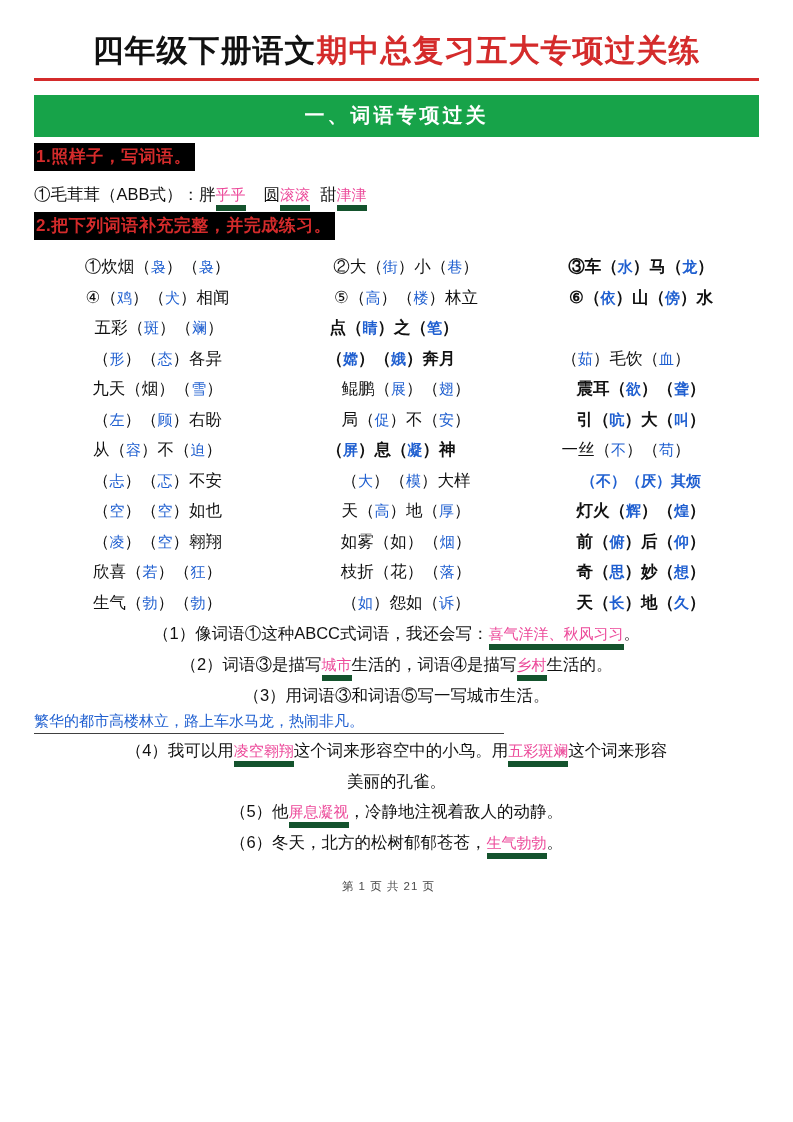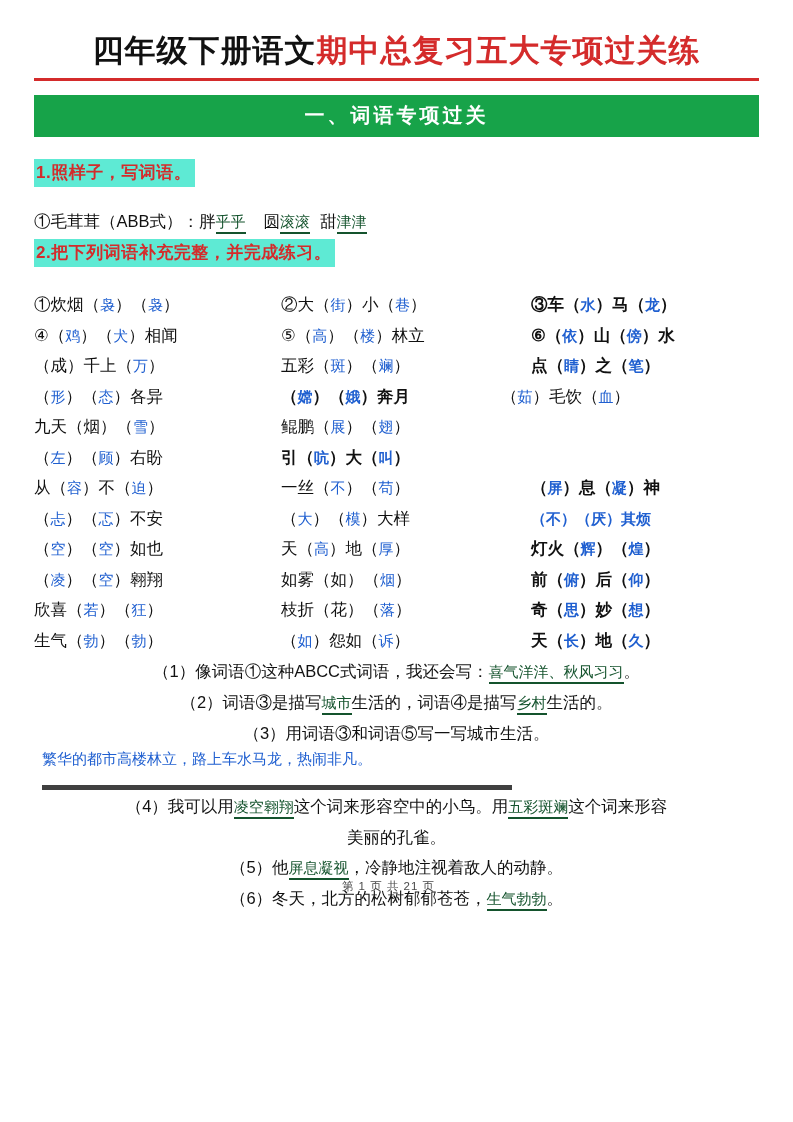--- a/index.html
+++ b/index.html
@@ -44,86 +44,87 @@
   }
   
   .section-bar {
     background: #17a349;
     color: #ffffff;
     font-size: 20px;
     font-weight: bold;
     text-align: center;
     padding: 7px 0 8px 0;
     letter-spacing: 3px;
-    margin-bottom: 20px;
+    margin-bottom: 4px;
   }
   
   .q-heading {
     font-size: 17px;
     font-weight: bold;
     color: #d42b2b;
-    background: #5eead4;
+    background: #000000;
     display: inline-block;
     padding: 2px 4px 3px 2px;
-    margin: 2px 0 19px 0;
+    margin: 2px 0 8px 0;
     letter-spacing: 0.5px;
   }
   .line {
     font-size: 16.5px;
     line-height: 30px;
     color: #111;
     white-space: nowrap;
   }
   
   .hw {
     color: #1f5fd0;
     font-family: "DejaVu Sans", sans-serif;
     font-size: 15px;
   }
   .hw-u {
-    color: #14532d;
+    color: #ec4899;
     font-family: "DejaVu Sans", sans-serif;
     font-size: 15px;
-    border-bottom: 2px solid #14532d;
+    border-bottom: 6px solid #14532d;
     padding-bottom: 1px;
   }
   .sp-l { display:inline-block; width: 18px; }
   .sp-m { display:inline-block; width: 10px; }
 
   
   .grid {
     margin-top: 4px;
   }
   .grow {
     display: flex;
     line-height: 29.5px;
   }
   .gcell {
     font-size: 16.5px;
     color: #111;
     white-space: nowrap;
+    text-align: center;
   }
   .c1 { width: 247px; }
   .c2 { width: 250px; }
   .c3 { width: 220px; font-weight: bold; }
 
   
   .para {
     font-size: 16.5px;
     line-height: 30px;
     color: #111;
     white-space: nowrap;
     text-align: center;
   }
   .answer-line {
-    margin: 2px 0 1px 8px;
-    border-bottom: 5px solid #404040;
+    margin: 2px 0 1px 0;
+    border-bottom: 1px solid #404040;
     display: block;
     width: 470px;
-    padding-bottom: 16px;
+    padding-bottom: 2px;
   }
   .footer {
     position: absolute;
     left: 0;
     right: 16px;
     bottom: 16px;
     text-align: center;
     font-size: 11.5px;
     color: #4a4a4a;
     letter-spacing: 1px;
@@ -158,45 +159,46 @@
         <div class="gcell c3"><span>③车（</span><span class="hw">水</span><span>）马（</span><span class="hw">龙</span><span>）</span></div>
       </div>
 
       <div class="grow">
         <div class="gcell c1"><span>④（</span><span class="hw">鸡</span><span>）（</span><span class="hw">犬</span><span>）相闻</span></div>
         <div class="gcell c2"><span>⑤（</span><span class="hw">高</span><span>）（</span><span class="hw">楼</span><span>）林立</span></div>
         <div class="gcell c3"><span>⑥（</span><span class="hw">依</span><span>）山（</span><span class="hw">傍</span><span>）水</span></div>
       </div>
 
       <div class="grow">
-        <div class="gcell c1"><span>（成）千上（</span><span class="hw">万</span><span></span><span class="hw"></span><span>）</span></div>
         <div class="gcell c2"><span>五彩（</span><span class="hw">斑</span><span>）（</span><span class="hw">斓</span><span>）</span></div>
         <div class="gcell c3"><span>点（</span><span class="hw">睛</span><span>）之（</span><span class="hw">笔</span><span>）</span></div>
       </div>
 
       <div class="grow">
         <div class="gcell c1"><span>（</span><span class="hw">形</span><span>）（</span><span class="hw">态</span><span>）各异</span></div>
         <div class="gcell c3"><span>（</span><span class="hw">嫦</span><span>）（</span><span class="hw">娥</span><span>）奔月</span></div>
         <div class="gcell c2"><span>（</span><span class="hw">茹</span><span>）毛饮（</span><span class="hw">血</span><span>）</span></div>
       </div>
 
       <div class="grow">
         <div class="gcell c1"><span>九天（烟）（</span><span class="hw">雪</span><span></span><span class="hw"></span><span>）</span></div>
         <div class="gcell c2"><span>鲲鹏（</span><span class="hw">展</span><span>）（</span><span class="hw">翅</span><span>）</span></div>
+        <div class="gcell c3"><span>震耳（</span><span class="hw">欲</span><span>）（</span><span class="hw">聋</span><span>）</span></div>
       </div>
 
       <div class="grow">
         <div class="gcell c1"><span>（</span><span class="hw">左</span><span>）（</span><span class="hw">顾</span><span>）右盼</span></div>
+        <div class="gcell c2"><span>局（</span><span class="hw">促</span><span>）不（</span><span class="hw">安</span><span>）</span></div>
         <div class="gcell c3"><span>引（</span><span class="hw">吭</span><span>）大（</span><span class="hw">叫</span><span>）</span></div>
       </div>
 
       <div class="grow">
         <div class="gcell c1"><span>从（</span><span class="hw">容</span><span>）不（</span><span class="hw">迫</span><span>）</span></div>
+        <div class="gcell c3"><span>（</span><span class="hw">屏</span><span>）息（</span><span class="hw">凝</span><span>）神</span></div>
         <div class="gcell c2"><span>一丝（</span><span class="hw">不</span><span>）（</span><span class="hw">苟</span><span>）</span></div>
-        <div class="gcell c3"><span>（</span><span class="hw">屏</span><span>）息（</span><span class="hw">凝</span><span>）神</span></div>
       </div>
 
       <div class="grow">
         <div class="gcell c1"><span>（</span><span class="hw">忐</span><span>）（</span><span class="hw">忑</span><span>）不安</span></div>
         <div class="gcell c2"><span>（</span><span class="hw">大</span><span>）（</span><span class="hw">模</span><span>）大样</span></div>
         <div class="gcell c3"><span class="hw">（</span><span class="hw">不</span><span class="hw">）（</span><span class="hw">厌</span><span class="hw">）其烦</span></div>
       </div>
 
       <div class="grow">
         <div class="gcell c1"><span>（</span><span class="hw">空</span><span>）（</span><span class="hw">空</span><span>）如也</span></div>

